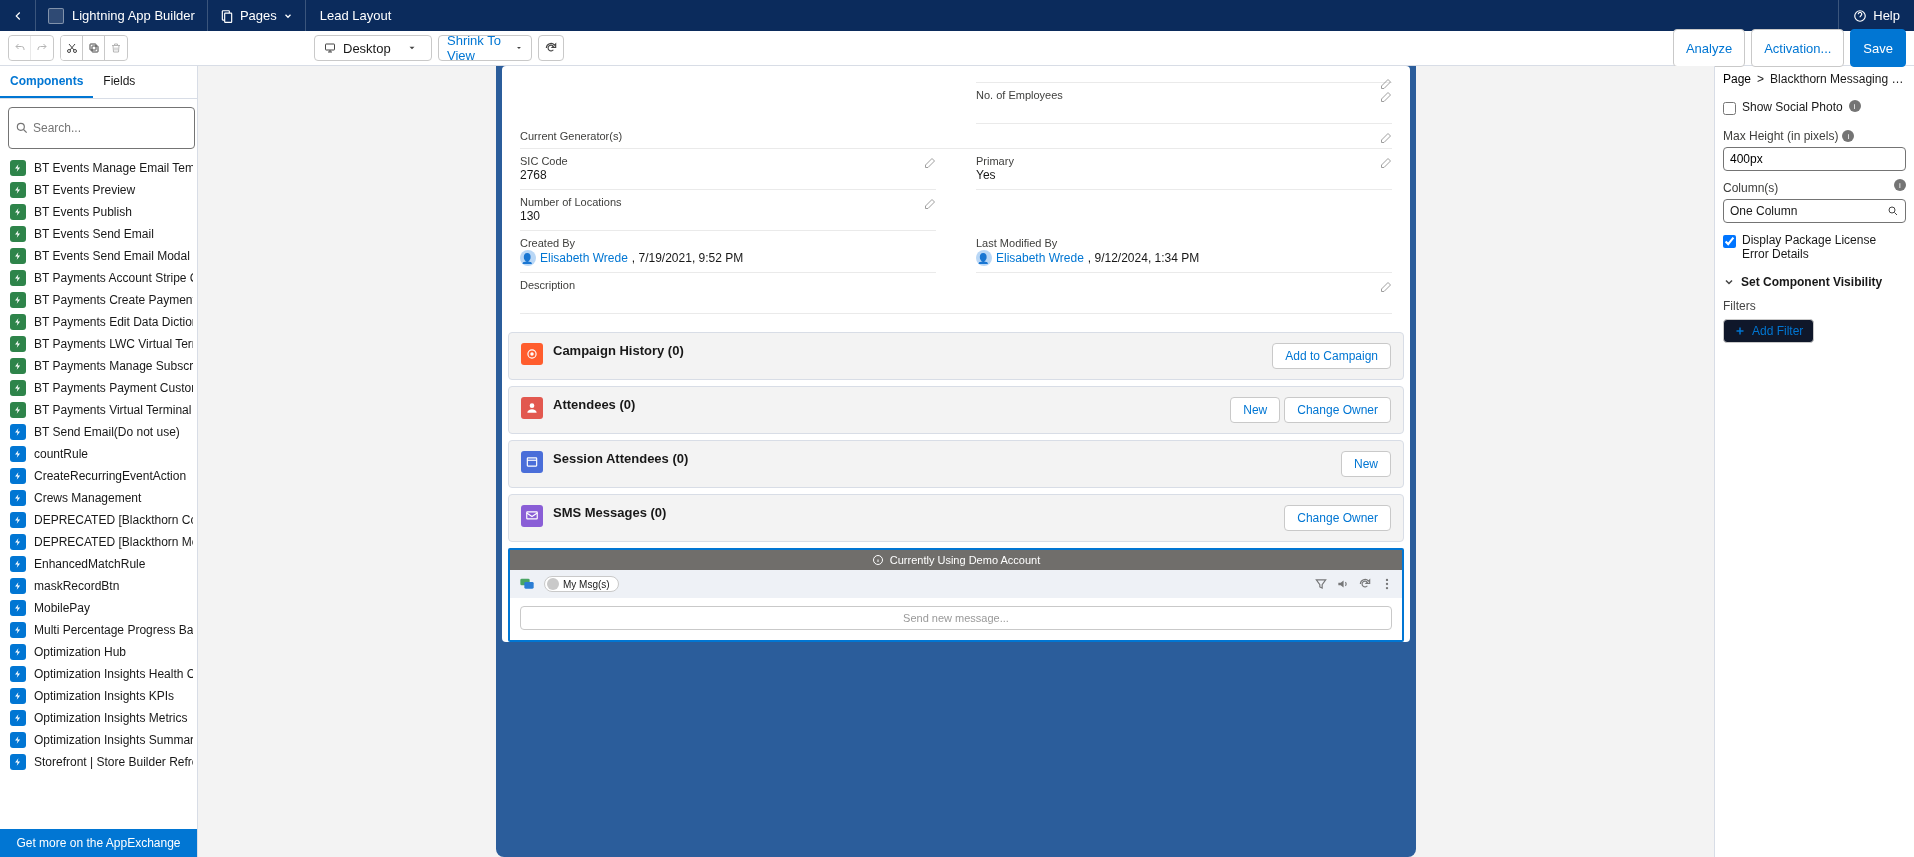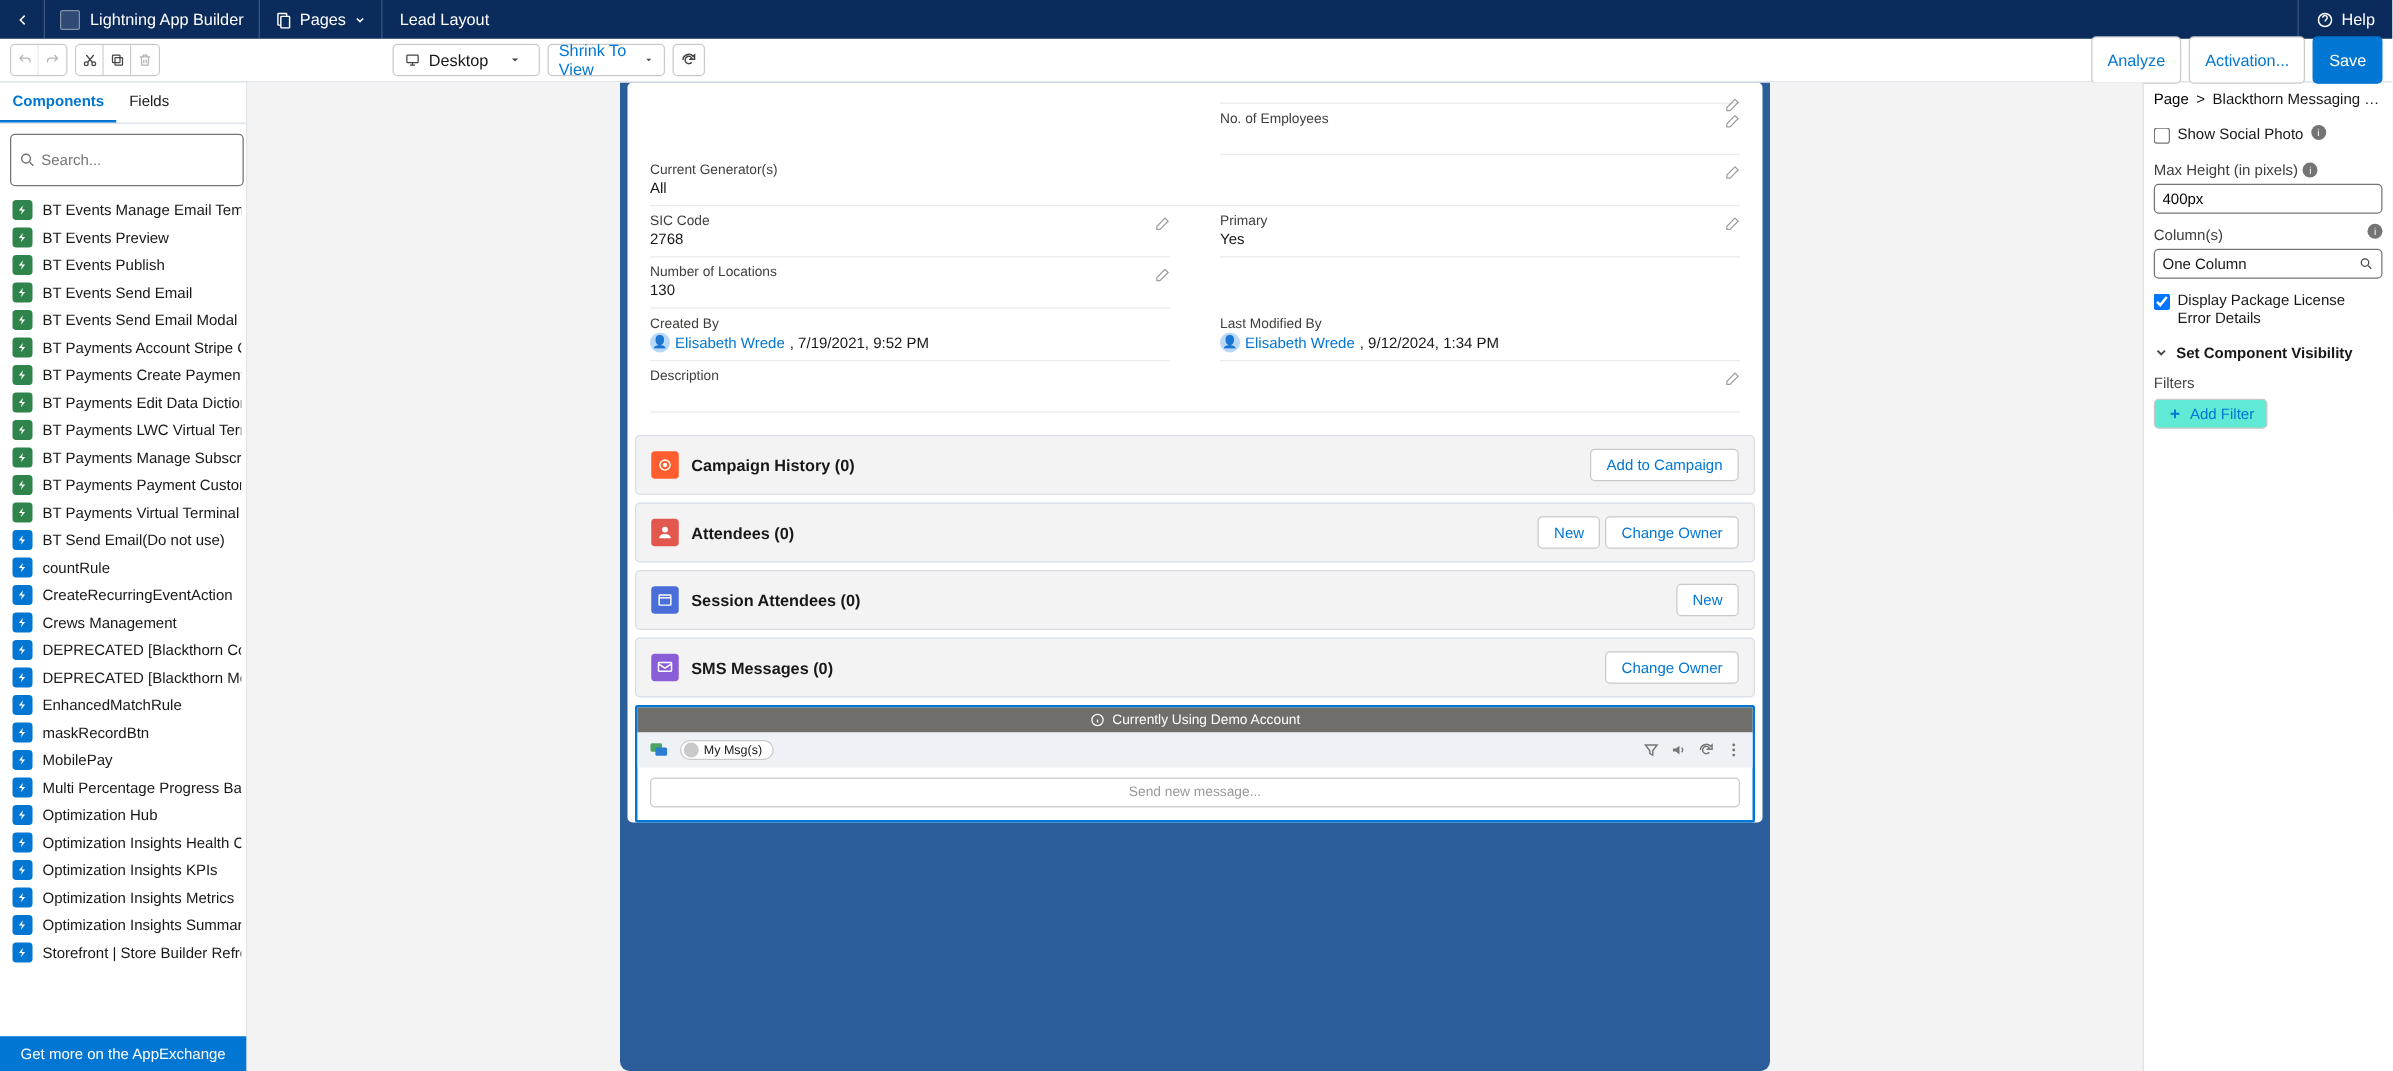--- a/index.html
+++ b/index.html
@@ -64,21 +64,21 @@
 .field-col { flex: 1; min-width: 0; }
 .field { padding: 2px 0 6px 0; position: relative; border-bottom: 1px solid #eaeaea; margin-bottom: 4px; }
 .field .label { font-size: 11px; color: #3e3e3c; }
 .field .value { font-size: 12px; color: #181818; padding-top: 1px; min-height: 16px; }
 .field .value a { color: #0176d3; text-decoration: none; }
 .field .edit-icon { position: absolute; right: 0; top: 4px; cursor: pointer; opacity: 0.7; }
 .user-ref { display: flex; align-items: center; gap: 4px; }
 .user-ref .avatar { width: 16px; height: 16px; border-radius: 50%; background: #b9d7f6; display: inline-flex; align-items: center; justify-content: center; font-size: 10px; }
 
 .related-card { border: 1px solid #d8dde6; margin: 6px; border-radius: 4px; background: #f3f3f3; }
-.related-header { display: flex; align-items: center; padding: 10px 12px; }
+.related-header { display: flex; padding: 10px 12px; }
 .related-header .ricon { width: 22px; height: 22px; border-radius: 3px; margin-right: 10px; display: flex; align-items: center; justify-content: center; flex-shrink: 0; }
 .related-header .title { font-weight: 700; font-size: 13px; }
 .related-header .spacer { flex: 1; }
 .related-header .rbtn { background: #fff; border: 1px solid #c9c9c9; border-radius: 4px; padding: 5px 12px; font-size: 12px; color: #0176d3; cursor: pointer; margin-left: 4px; }
 
 .selected-widget { border: 2px solid #0176d3; margin: 6px; border-radius: 2px; }
 .widget-bar { background: #706e6b; color: #fff; display: flex; align-items: center; justify-content: center; padding: 4px; font-size: 11px; gap: 6px; }
 .widget-toolbar { background: #eef1f6; display: flex; align-items: center; padding: 6px 8px; gap: 8px; }
 .widget-toolbar .msg-icon { width: 18px; height: 16px; }
 .chip { display: inline-flex; align-items: center; border: 1px solid #c9c9c9; border-radius: 10px; padding: 1px 8px 1px 2px; font-size: 10px; background: #fff; gap: 4px; }
@@ -95,21 +95,21 @@
 .breadcrumb .crumb-cur { overflow: hidden; text-overflow: ellipsis; }
 .prop-row { margin-bottom: 10px; }
 .prop-row .plabel { display: flex; align-items: center; gap: 4px; margin-bottom: 4px; color: #3e3e3c; }
 .prop-row input[type=text] { width: 100%; border: 1px solid #747474; border-radius: 4px; height: 24px; padding: 0 6px; font-size: 12px; }
 .prop-row .psel { display: flex; align-items: center; border: 1px solid #747474; border-radius: 4px; height: 24px; padding: 0 6px; cursor: pointer; }
 .prop-row .psel .chev { margin-left: auto; }
 .checkbox-row { display: flex; align-items: flex-start; gap: 6px; margin-bottom: 14px; }
 .checkbox-row input { margin-top: 2px; }
 .vis-header { display: flex; align-items: center; gap: 6px; font-weight: 700; margin: 10px 0; cursor: pointer; }
 .filters-label { color: #444; margin-bottom: 6px; }
-.add-filter { display: inline-flex; align-items: center; gap: 6px; border: 1px solid #c9c9c9; border-radius: 4px; padding: 4px 10px; cursor: pointer; color: #0176d3; background: #5eead4; font-size: 12px; }
+.add-filter { display: inline-flex; align-items: center; gap: 6px; border: 1px solid #c9c9c9; border-radius: 4px; padding: 4px 10px; cursor: pointer; color: #0176d3; background: #0f172a; font-size: 12px; }
 .info-icon { width: 12px; height: 12px; border-radius: 50%; background: #747474; color: #fff; display: inline-flex; align-items: center; justify-content: center; font-size: 8px; cursor: help; }
 .columns-row { position: relative; }
 .columns-row .info-icon { position: absolute; right: 0; top: -2px; }
 
 svg { display: block; }
 </style>
 </head>
 <body>
 
 <div class="top-header">
@@ -495,21 +495,20 @@
           </div>
 
           <div class="field-row">
             <div class="field-col"></div>
           </div>
 
           <div class="field-row">
             <div class="field-col">
               <div class="field">
                 <div class="label">Current Generator(s)</div>
-                <div class="value">All</div>
                 <svg class="edit-icon" width="12" height="12" viewBox="0 0 24 24" fill="none" stroke="#747474" stroke-width="2">
                     <path d="M16 3l5 5L8 21H3v-5L16 3z"></path>
                   </svg>
               </div>
             </div>
           </div>
 
           <div class="field-row">
             <div class="field-col">
               <div class="field">

